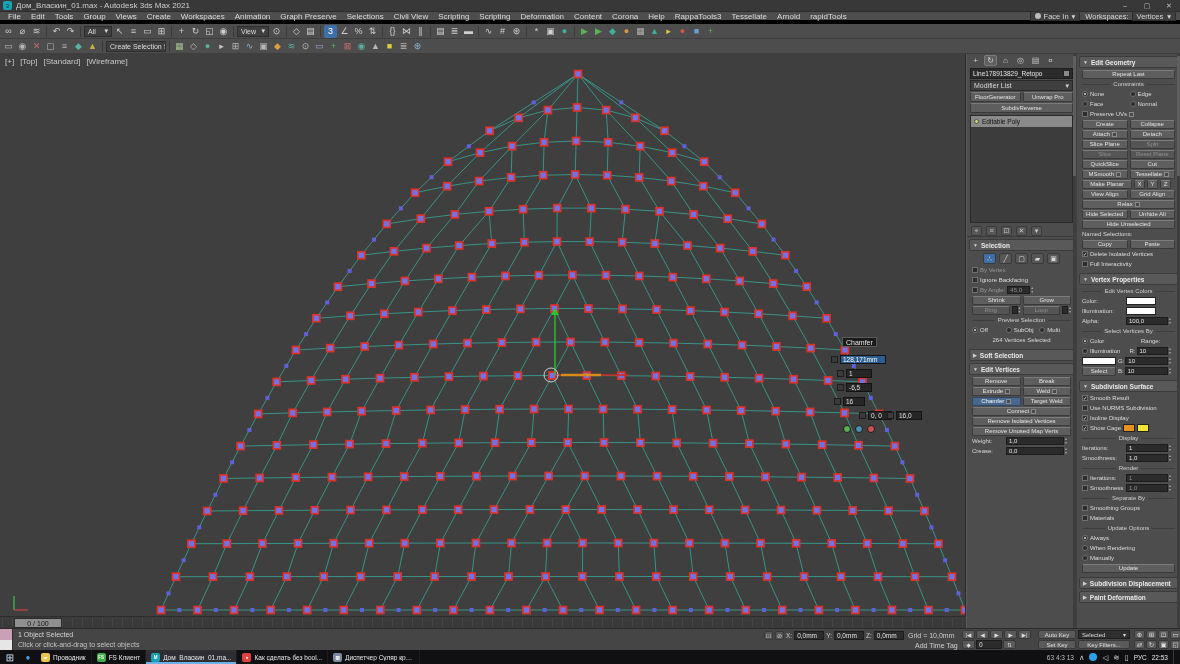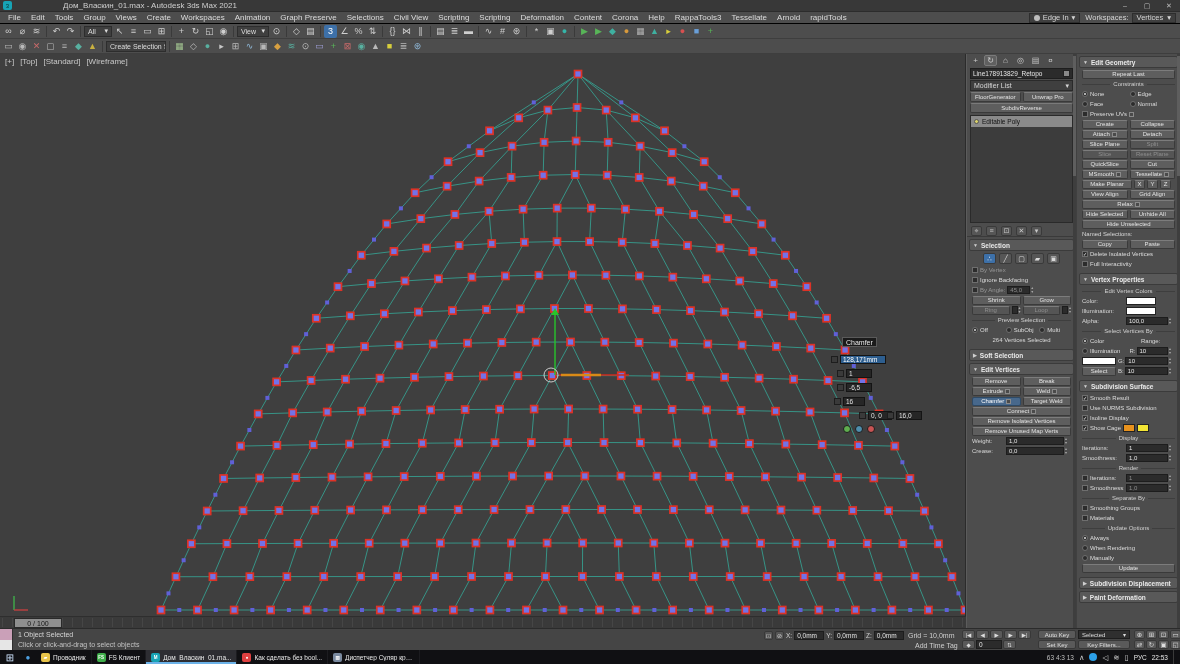--- a/index.html
+++ b/index.html
@@ -6,28 +6,28 @@
   html,body { background:#222; }
   #app { position:relative; width:1180px; height:664px; overflow:hidden;
          font-family:"Liberation Sans", sans-serif; color:#d6d6d6; background:#4a4a4a;
          user-select:none; }
 
   
   .titlebar { position:absolute; left:0; top:0; width:1180px; height:12px; background:#383838;
               border-bottom:1px solid #2c2c2c; display:flex; align-items:center; }
   .app-logo { width:9px; height:9px; margin:0 4px 0 3px; background:#17a3b5; border-radius:2px;
               font-size:6px; color:#033; display:flex; align-items:center; justify-content:center; }
-  .title-text { font-size:8px; color:#cfcfcf;margin-left:47px; }
+  .title-text { font-size:8px; color:#cfcfcf; }
   .win-btns { margin-left:auto; display:flex; }
   .win-btn { width:22px; height:12px; display:flex; align-items:center; justify-content:center;
              color:#bdbdbd; font-size:7px; }
 
   
   .menubar { position:absolute; left:0; top:12px; width:1180px; height:12px; background:#4d4d4d;
-             border-bottom:1px solid #000000; display:flex; align-items:center; padding-left:3px; }
+             border-bottom:4px solid #000000; display:flex; align-items:center; padding-left:3px; }
   #menu-items { display:flex; }
   .menu-item { padding:0 5px; font-size:8px; color:#dcdcdc; white-space:nowrap; }
   .menubar-right { margin-left:auto; display:flex; align-items:center; gap:5px; padding-right:4px; }
   .signin-box { display:flex; align-items:center; gap:3px; background:#3f3f3f; border:1px solid #2e2e2e;
                 height:10px; padding:0 4px; font-size:7.5px; }
   .person-ic { width:6px; height:6px; border-radius:50%; background:#bdbdbd; }
   .ws-wrap { display:flex; align-items:center; gap:3px; font-size:7.5px; }
   .ws-combo { background:#3f3f3f; border:1px solid #2e2e2e; height:10px; padding:0 4px;
               display:flex; gap:4px; align-items:center; }
 
@@ -216,21 +216,21 @@
         <div class="menu-item">Corona</div>
         <div class="menu-item">Help</div>
         <div class="menu-item">RappaTools3</div>
         <div class="menu-item">Tessellate</div>
         <div class="menu-item">Arnold</div>
         <div class="menu-item">rapidTools</div>
       </div>
     <div class="menubar-right">
       <div class="signin-box">
         <span class="person-ic"></span>
-        <span>Edge In</span>
+        <span>Face In</span>
         <span>▾</span>
       </div>
       <div class="ws-wrap">
         <span>Workspaces:</span>
         <div class="ws-combo">
           <span>Vertices</span>
           <span>▾</span>
         </div>
       </div>
     </div>

